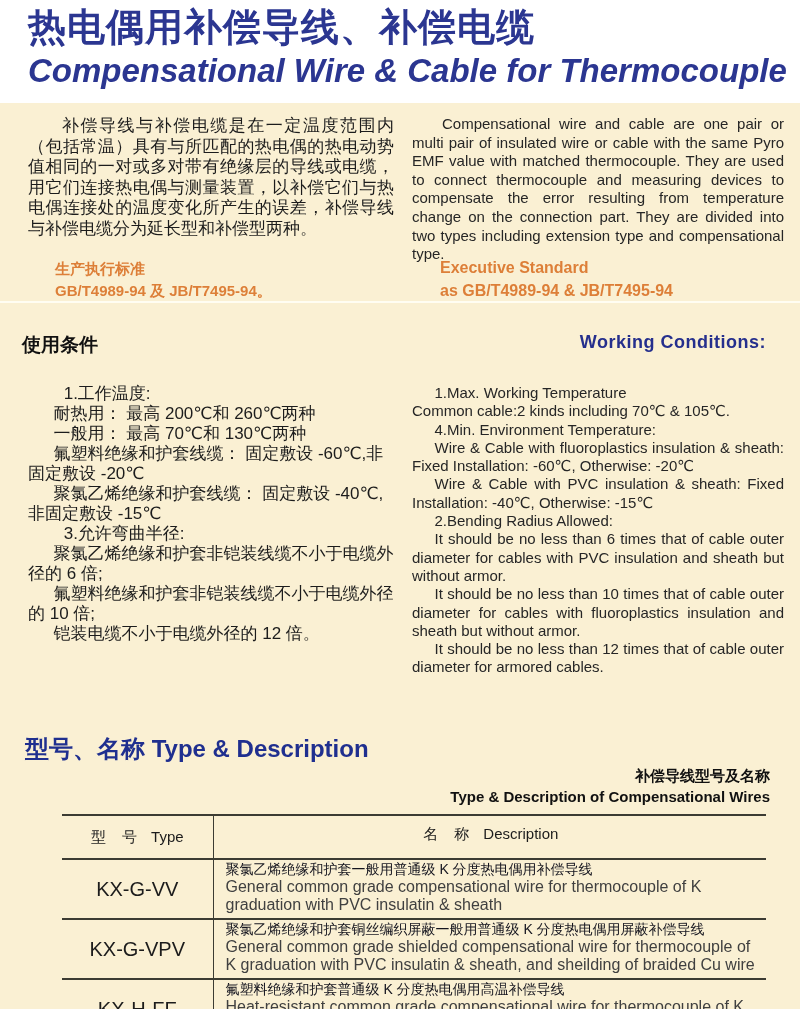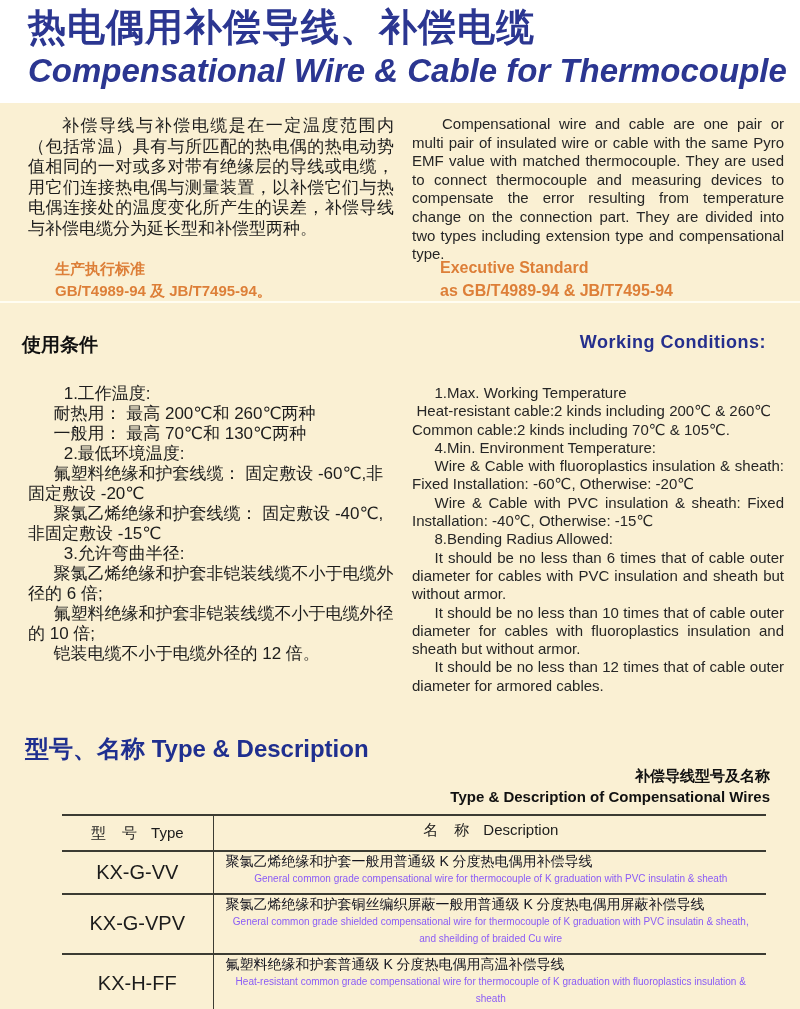--- a/index.html
+++ b/index.html
@@ -91,24 +91,24 @@
   }
   .wire-table tr { border-top: 2px solid #3c3c33; }
   .wire-table tr:last-child { border-bottom: 2px solid #3c3c33; }
   .wire-table td, .wire-table th { vertical-align: middle; }
   .col-type {
     width: 151px; text-align: center;
     border-right: 1.5px solid #3c3c33;
     font-size: 20px; font-weight: normal; color: #1c1c1c;
   }
   .col-desc { padding: 0 10px 5px 12px; }
-  th.col-type, th.col-desc { font-weight: normal; font-size: 15px; height: 36px; }
+  th.col-type, th.col-desc { font-weight: normal; font-size: 15px; height: 44px; }
   .hdr-cn { letter-spacing: 6px; margin-right: 8px; }
   .desc-cn { display: block; font-size: 14px; line-height: 18px; color: #15151f; }
-  .desc-en { display: block; font-size: 10px; line-height: 17.5px; color: #8b5cf6; text-align: center; }
+  .desc-en { display: block; font-size: 16px; line-height: 17.5px; color: #404040; }
   .row-h1 { height: 42px; }
   .row-h2 { height: 56px; }
   .row-h3 { height: 53px; }
 </style>
 </head>
 <body>
 
 <div class="page">
 
   <div class="header">
@@ -130,37 +130,35 @@
 
   <div class="sep-line"></div>
 
   <div class="wc-head-cn">使用条件</div>
   <div class="wc-head-en">Working Conditions:</div>
 
   <div class="wc-left">
     <p class="ind-2">1.工作温度:</p>
     <p class="ind-1">耐热用： 最高 200℃和 260℃两种</p>
     <p class="ind-1">一般用： 最高 70℃和 130℃两种</p>
-    <p class="ind-2">2.最低环境温度:</p>
     <p class="ind-1">氟塑料绝缘和护套线缆： 固定敷设 -60℃,非固定敷设 -20℃</p>
     <p class="ind-1">聚氯乙烯绝缘和护套线缆： 固定敷设 -40℃,非固定敷设 -15℃</p>
     <p class="ind-2">3.允许弯曲半径:</p>
     <p class="ind-1">聚氯乙烯绝缘和护套非铠装线缆不小于电缆外径的 6 倍;</p>
     <p class="ind-1">氟塑料绝缘和护套非铠装线缆不小于电缆外径的 10 倍;</p>
     <p class="ind-1">铠装电缆不小于电缆外径的 12 倍。</p>
   </div>
 
   <div class="wc-right">
     <p class="ind-1">1.Max. Working Temperature</p>
-    <p class="ind-s">Heat-resistant cable:2 kinds including 200℃ &amp; 260℃</p>
     <p class="ind-0">Common cable:2 kinds including 70℃ &amp; 105℃.</p>
     <p class="ind-1">4.Min. Environment Temperature:</p>
     <p class="ind-1">Wire &amp; Cable with fluoroplastics insulation &amp; sheath: Fixed Installation: -60℃,  Otherwise:  -20℃</p>
     <p class="ind-1">Wire &amp; Cable with PVC insulation &amp; sheath:  Fixed Installation: -40℃,  Otherwise:  -15℃</p>
-    <p class="ind-1">8.Bending Radius Allowed:</p>
+    <p class="ind-1">2.Bending Radius Allowed:</p>
     <p class="ind-1">It should be no less than 6 times that of cable outer diameter for cables with PVC insulation and sheath but without armor.</p>
     <p class="ind-1">It should be no less than 10 times that of cable outer diameter for cables with fluoroplastics insulation and sheath but without armor.</p>
     <p class="ind-1">It should be no less than 12 times that of cable outer diameter for armored cables.</p>
   </div>
 
   <div class="type-heading">型号、名称 Type &amp; Description</div>
   <div class="type-subheading">
     <div>补偿导线型号及名称</div>
     <div>Type &amp; Description of Compensational Wires</div>
   </div>

